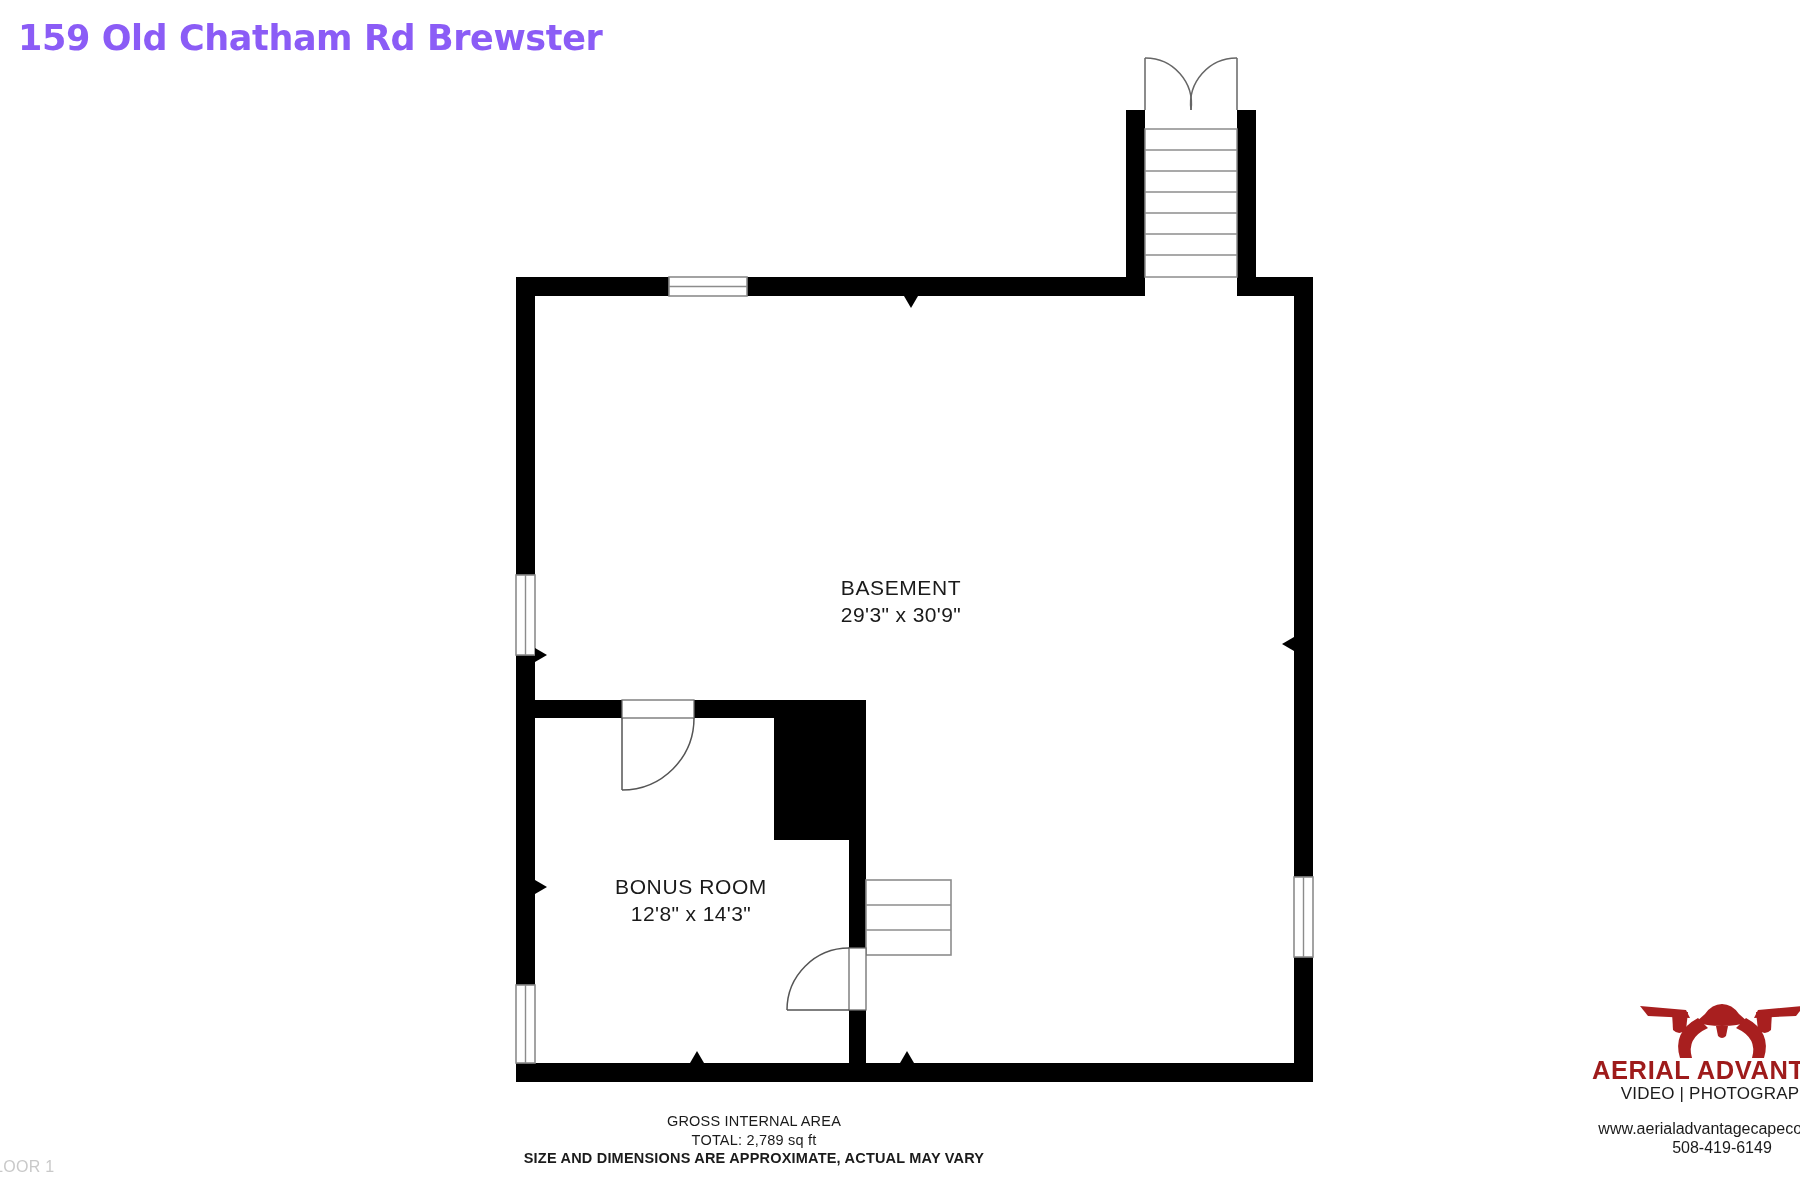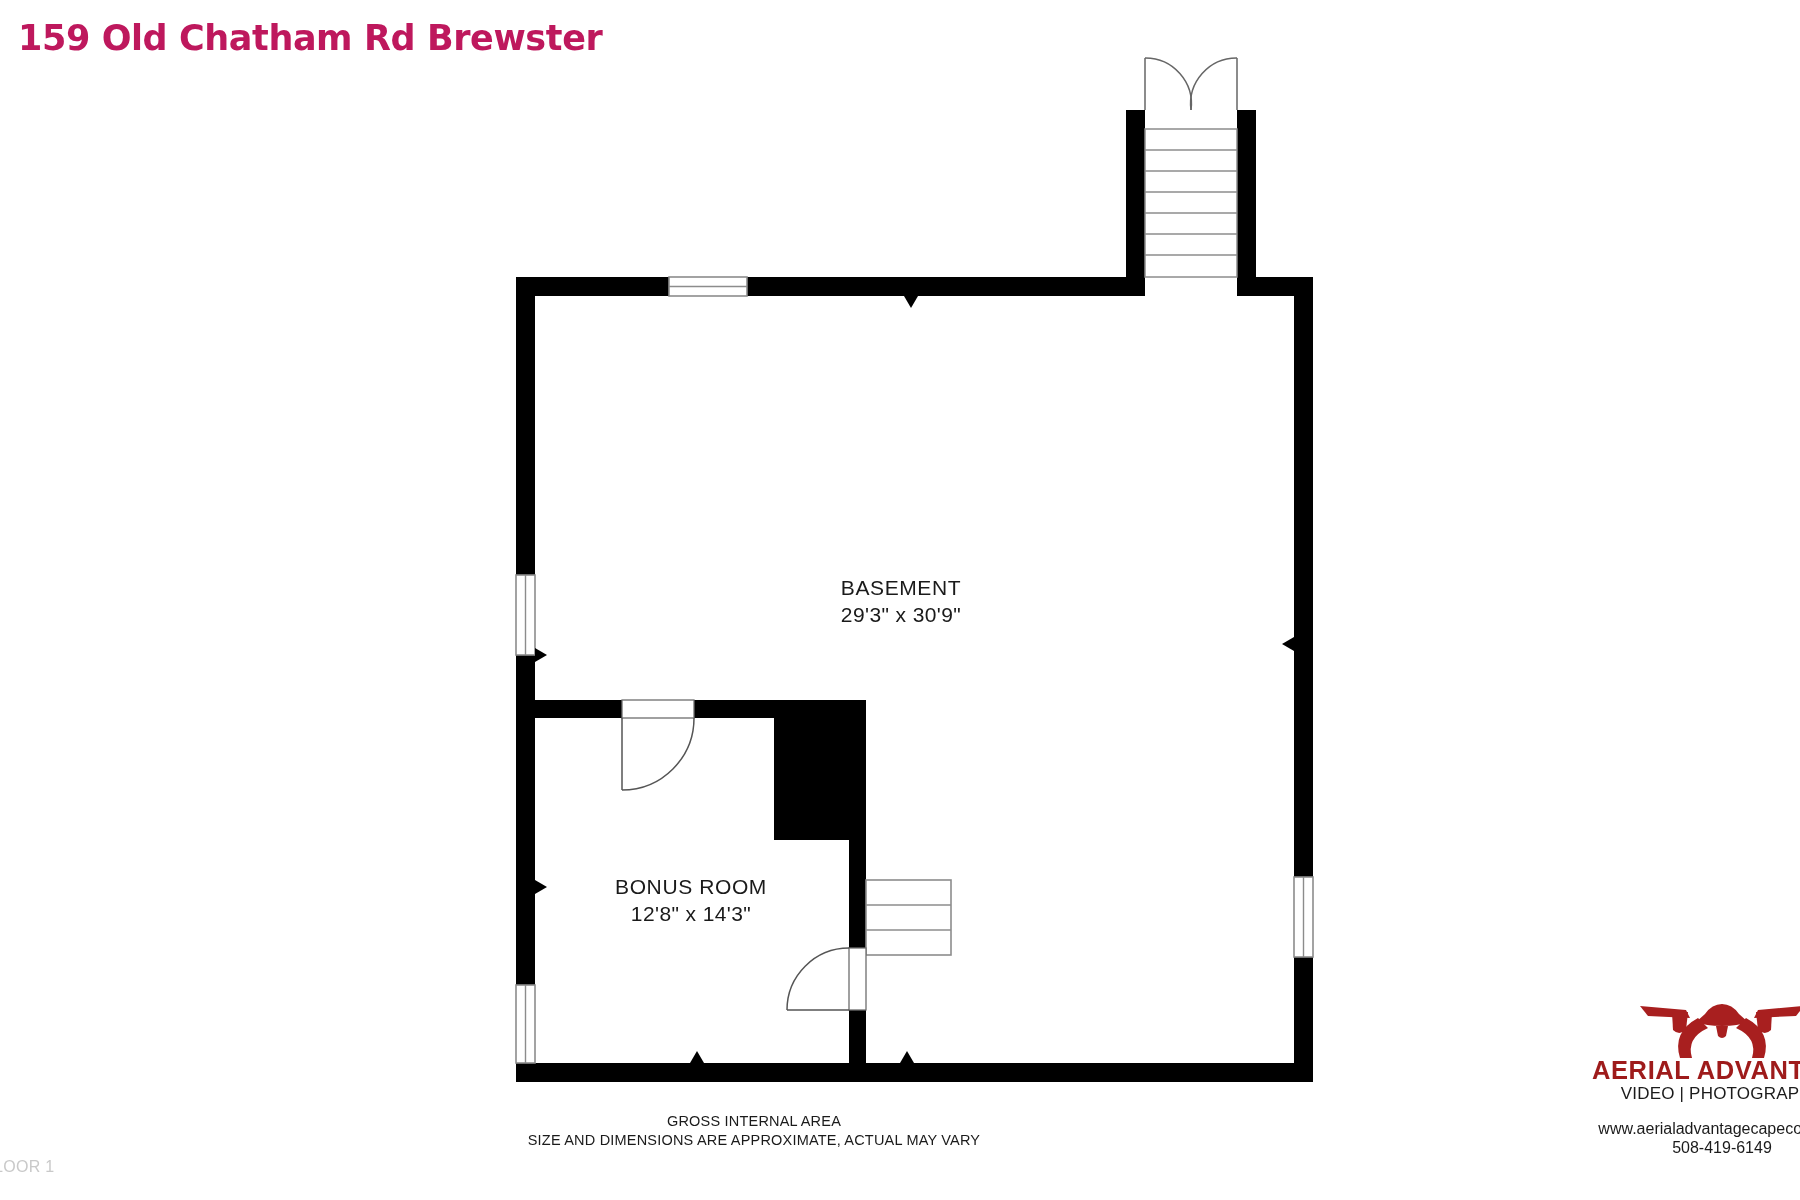--- a/index.html
+++ b/index.html
@@ -15,21 +15,21 @@
     font-family: "Liberation Sans", sans-serif;
   }
 
   #page-title {
     position: absolute;
     left: 18px;
     top: 18px;
     font-size: 35px;
     font-weight: bold;
     letter-spacing: -0.4px;
-    color: #be185d;
+    color: #8b5cf6;
     white-space: nowrap;
     font-family: "DejaVu Sans", sans-serif;
   }
 
   #floorplan-canvas {
     position: absolute;
     left: 0;
     top: 0;
     width: 1800px;
     height: 1200px;
@@ -48,20 +48,21 @@
     color: #1b1b1b;
     line-height: 1.28;
   }
   .area-line-1 { font-size: 14.5px; letter-spacing: 0.2px; }
   .area-line-2 { font-size: 14.5px; letter-spacing: 0.2px; }
   .area-line-3 { font-size: 14.5px; letter-spacing: 0.2px; }
   .area-disclaimer {
     font-size: 14.5px;
     letter-spacing: 0.2px;
     color: #c9c9c9;
+    font-weight: bold;
   }
 
   #floor-tag {
     position: absolute;
     left: -16px;
     top: 1158px;
     font-size: 16px;
     color: #c9c9c9;
     font-family: "Liberation Sans", sans-serif;
     letter-spacing: 0.3px;
@@ -250,20 +251,21 @@
   </g>
 
   <g>
     <text class="room-label room-name" x="691" y="894">BONUS ROOM</text>
     <text class="room-label room-dims" x="691" y="921">12'8" x 14'3"</text>
   </g>
 </svg>
 
 <div class="area-summary">
   <div class="area-line-1">GROSS INTERNAL AREA</div>
+  <div class="area-line-2">TOTAL: 2,789 sq ft</div>
   <div class="area-disclaimer">SIZE AND DIMENSIONS ARE APPROXIMATE, ACTUAL MAY VARY</div>
 </div>
 
 <div id="floor-tag">FLOOR 1</div>
 
 <div id="logo-block">
   <svg id="logo-drone" width="168" height="66" viewBox="0 0 168 66" xmlns="http://www.w3.org/2000/svg">
     <g fill="#a81f1f">
 
       <path d="M2 14 L48 18 L52 26 L10 24 Z"></path>

